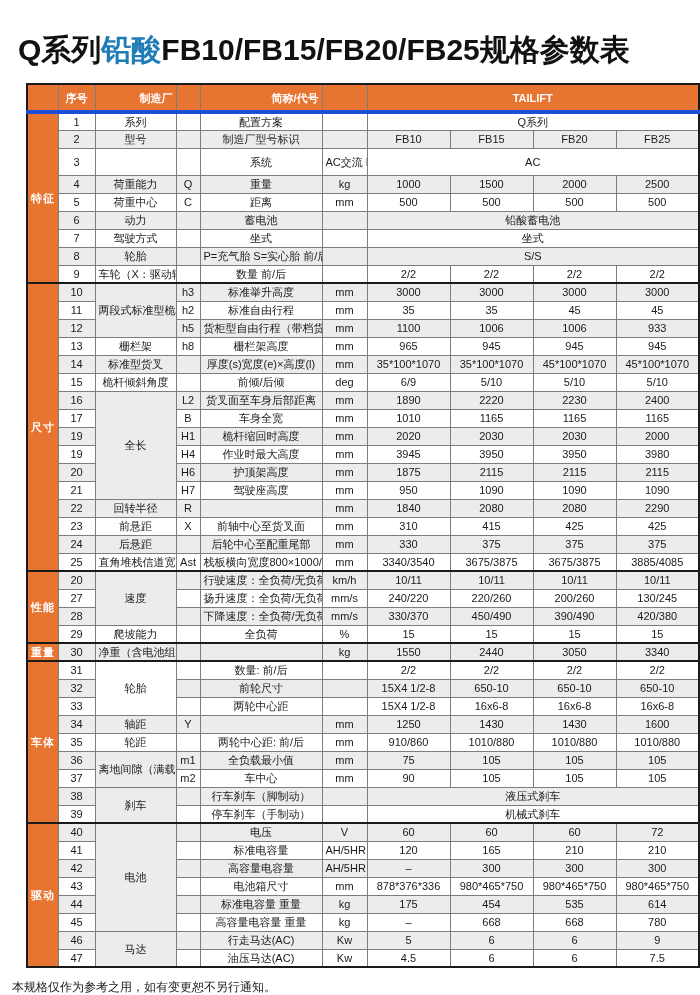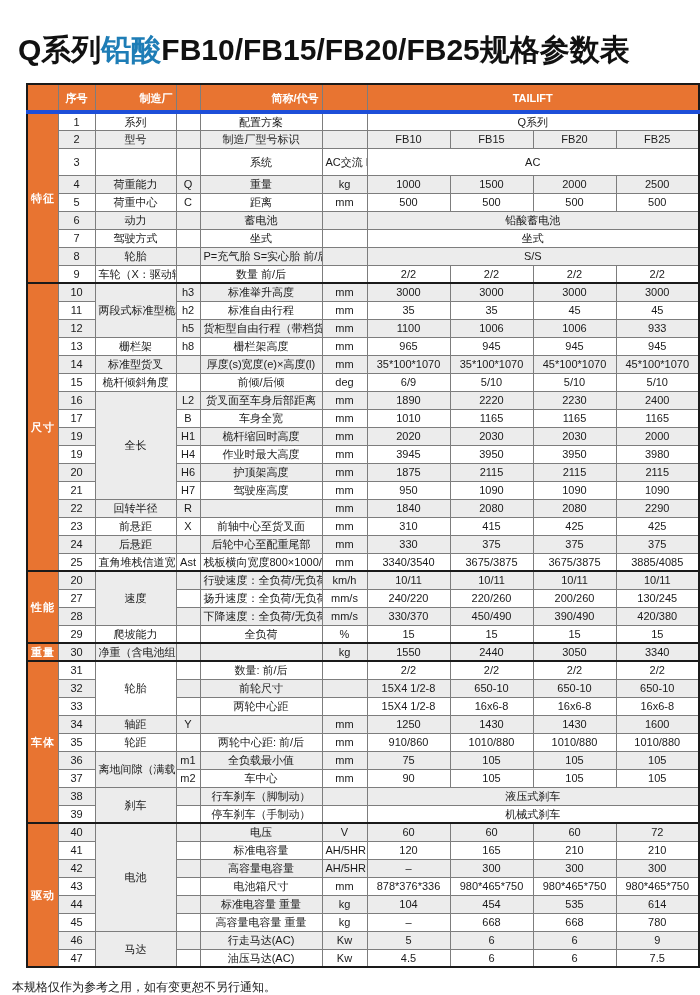--- a/index.html
+++ b/index.html
@@ -531,21 +531,21 @@
         <td>878*376*336</td>
         <td>980*465*750</td>
         <td>980*465*750</td>
         <td>980*465*750</td>
       </tr>
       <tr class="even">
         <td>44</td>
         <td></td>
         <td class="left">标准电容量 重量</td>
         <td>kg</td>
-        <td>104</td>
+        <td>175</td>
         <td>454</td>
         <td>535</td>
         <td>614</td>
       </tr>
       <tr class="odd">
         <td>45</td>
         <td></td>
         <td class="left">高容量电容量 重量</td>
         <td>kg</td>
         <td>–</td>

